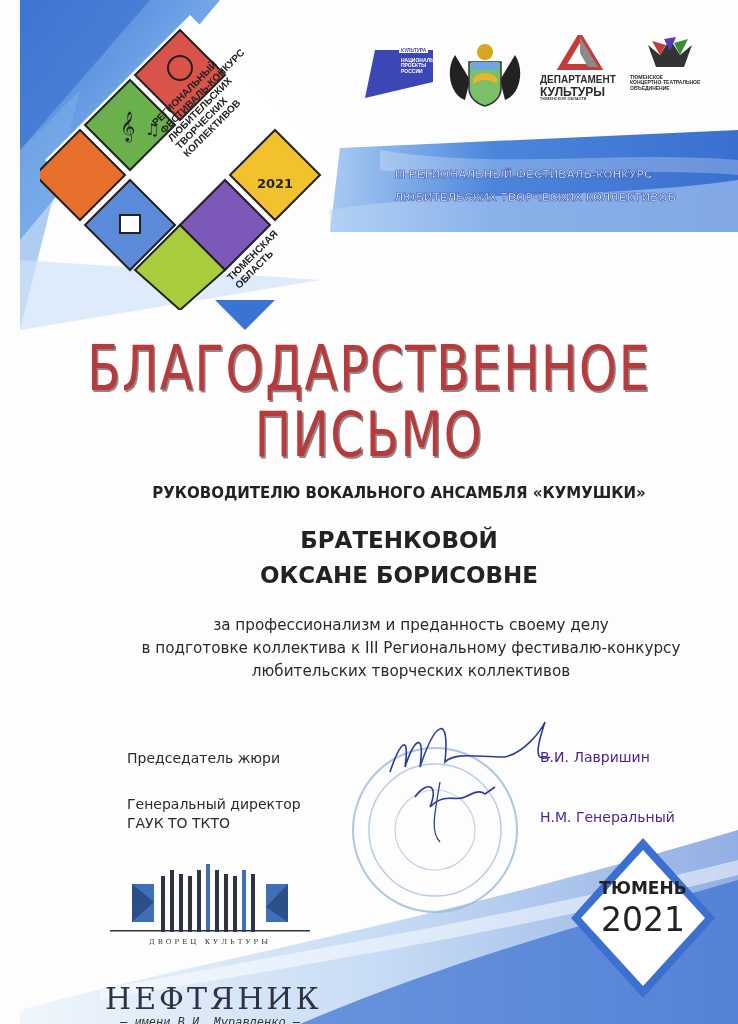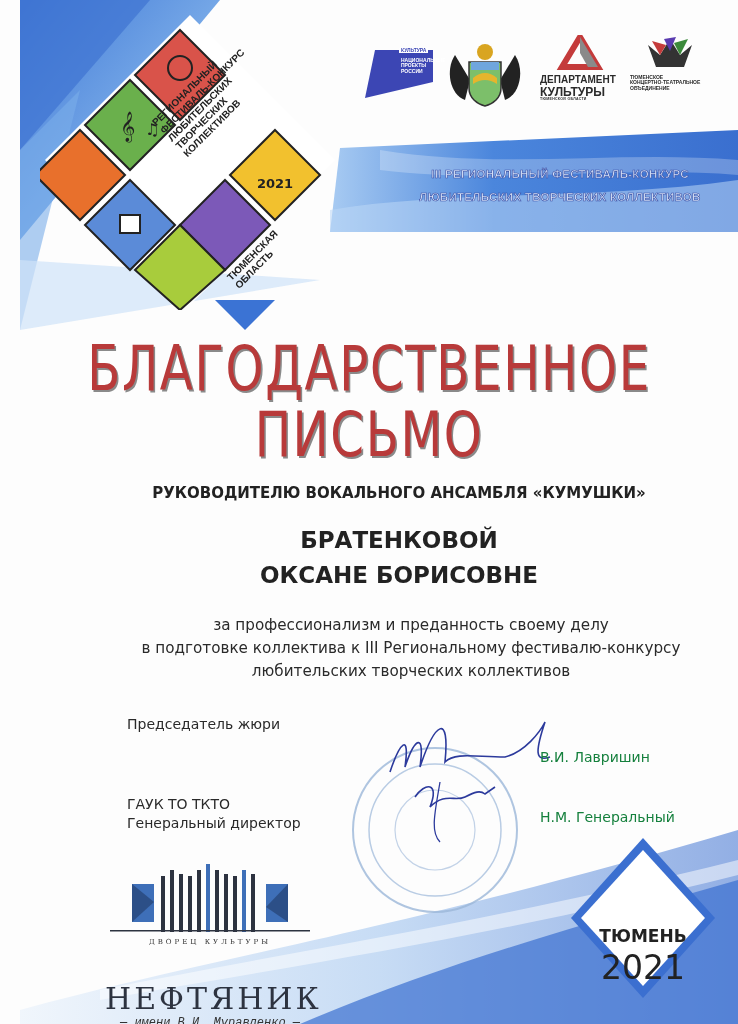--- a/index.html
+++ b/index.html
@@ -4,37 +4,37 @@
 <style>
   html, body { margin:0; padding:0; }
   body { width:738px; height:1024px; position:relative; overflow:hidden; background:#fdfdfd; font-family:"DejaVu Sans", sans-serif; color:#1f1f1f; }
   .abs { position:absolute; }
   .bg-svg { position:absolute; left:0; top:0; }
   .center { text-align:center; width:738px; left:0; }
 
   
   .logo-text { font-family:"Liberation Sans", sans-serif; font-weight:bold; color:#2b2b2b; line-height:1.05; }
 
-  .fest-banner { left:395px; top:163px; width:330px; text-align:center; font-family:"Liberation Sans", sans-serif; font-weight:bold; font-size:11.5px; letter-spacing:0.3px; color:#d8e4f7; -webkit-text-stroke:0.6px #3a4fa6; line-height:23px; }
+  .fest-banner { left:395px; top:163px; width:330px; font-family:"Liberation Sans", sans-serif; font-weight:bold; font-size:11.5px; letter-spacing:0.3px; color:#d8e4f7; -webkit-text-stroke:0.6px #3a4fa6; line-height:23px; }
 
   .title { font-family:"DejaVu Sans", sans-serif; font-weight:normal; color:#b83a3a; text-shadow:2px 2px 0 #8a8a8a; letter-spacing:2px; transform:scaleX(0.78); transform-origin:center; }
   .t1 { top:332px; font-size:62px; }
   .t2 { top:398px; font-size:62px; }
 
   .recipient-role { top:484px; font-family:"DejaVu Sans", sans-serif; font-weight:bold; font-size:15px; color:#222; }
   .recipient-name { font-family:"DejaVu Sans", sans-serif; font-weight:bold; font-size:23px; color:#222; }
   .n1 { top:527px; }
   .n2 { top:562px; }
 
   .reason { top:614px; font-family:"DejaVu Sans", sans-serif; font-size:15.2px; line-height:23px; color:#2a2a2a; }
 
   .sig-label { font-family:"DejaVu Sans", sans-serif; font-size:14px; color:#2a2a2a; line-height:19px; }
-  .sig-name { font-family:"DejaVu Sans", sans-serif; font-size:14px; color:#15803d; }
-
-  .city-box { left:578px; top:878px; width:130px; text-align:center;margin-top:48px; }
+  .sig-name { font-family:"DejaVu Sans", sans-serif; font-size:14px; color:#4c1d95; }
+
+  .city-box { left:578px; top:878px; width:130px; text-align:center; }
   .city { font-family:"DejaVu Sans", sans-serif; font-weight:bold; font-size:17px; color:#222; }
   .year { font-family:"DejaVu Sans", sans-serif; font-size:33px; color:#222; margin-top:2px; }
 
   .dk-small { font-family:"DejaVu Serif", serif; font-size:7px; letter-spacing:3px; color:#333; }
   .dk-big { font-family:"DejaVu Serif", serif; font-size:30px; letter-spacing:3px; color:#2d3340; }
   .dk-sub { font-family:Liberation Mono, monospace; font-style:italic; font-size:12px; color:#333; }
 </style>
 </head>
 <body>
 
@@ -179,26 +179,26 @@
   <circle cx="90" cy="90" r="82" fill="none" stroke="#9bb6d8" stroke-width="2" opacity="0.8"></circle>
   <circle cx="90" cy="90" r="66" fill="none" stroke="#9bb6d8" stroke-width="1.5" opacity="0.7"></circle>
   <circle cx="90" cy="90" r="40" fill="none" stroke="#9bb6d8" stroke-width="1.2" opacity="0.6"></circle>
 </svg>
 <svg class="abs" style="left:385px;top:712px;" width="170" height="140" viewBox="0 0 170 140">
   <path d="M5,60 C15,30 25,20 20,55 C30,25 40,20 35,55 C50,10 65,0 60,50 C70,40 90,45 120,45 C140,40 155,20 160,10 C150,40 150,50 165,45" fill="none" stroke="#2c3a9c" stroke-width="1.6"></path>
   <path d="M30,85 C40,70 55,70 45,95 C60,80 70,90 80,85 C90,80 95,78 100,82 L110,75" fill="none" stroke="#2c3a9c" stroke-width="1.6"></path>
   <path d="M55,70 C50,100 45,120 55,130" fill="none" stroke="#2c3a9c" stroke-width="1.3"></path>
 </svg>
 
-<div class="abs sig-label" style="left:127px;top:715px;">Председатель жюри</div>
+<div class="abs sig-label" style="left:127px;top:749px;">Председатель жюри</div>
 <div class="abs sig-name" style="left:540px;top:749px;">В.И. Лавришин</div>
 
 <div class="abs sig-label" style="left:127px;top:795px;">
+  <div>Генеральный директор</div>
   <div>ГАУК ТО ТКТО</div>
-  <div>Генеральный директор</div>
 </div>
 <div class="abs sig-name" style="left:540px;top:809px;">Н.М. Генеральный</div>
 
 <div class="abs" style="left:105px;top:862px;width:210px;height:150px;">
   <svg width="210" height="70" viewBox="0 0 210 70">
     <rect x="27" y="22" width="22" height="38" fill="#3e6fb8"></rect>
     <rect x="161" y="22" width="22" height="38" fill="#3e6fb8"></rect>
     <polygon points="27,22 49,40 27,60" fill="#223a66" opacity="0.6"></polygon>
     <polygon points="183,22 161,45 183,60" fill="#223a66" opacity="0.6"></polygon>
     <g fill="#2d3340">

